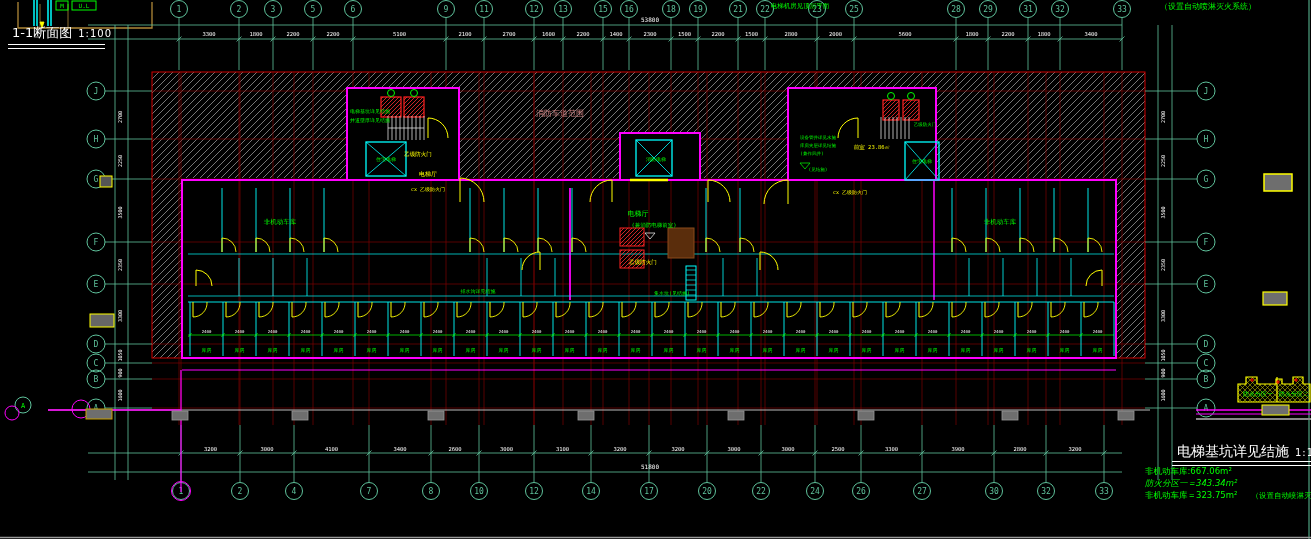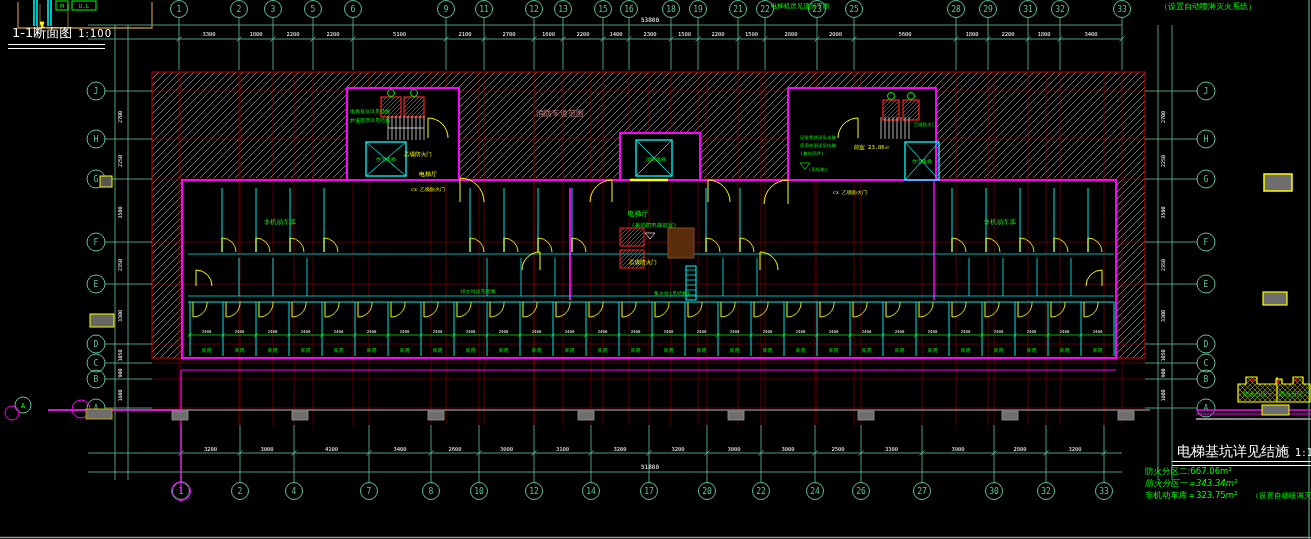--- a/index.html
+++ b/index.html
@@ -740,18 +740,18 @@
   </div>
   <div class="dbl" style="left:8px;top:44px;width:97px;"></div>
 
   <div class="note" style="left:1160px;top:1px;font-size:8px;">（设置自动喷淋灭火系统）</div>
 
   <div class="ttl" style="left:1177px;top:443px;font-size:14px;">
     <span>电梯基坑详见结施</span><span class="scale">1:100</span>
   </div>
   <div class="dbl" style="left:1172px;top:461px;width:139px;"></div>
 
-  <div class="note" style="left:1145px;top:466px;">防火分区二:667.06m²</div>
+  <div class="note" style="left:1145px;top:466px;">非机动车库:667.06m²</div>
   <div class="note" style="left:1145px;top:478px;font-style:italic;">防火分区一＝343.34m²</div>
   <div class="note" style="left:1145px;top:490px;">
     <span>非机动车库＝323.75m²</span><span class="sub">（设置自动喷淋灭火系统）</span>
   </div>
 </div>
 
 </body></html>

